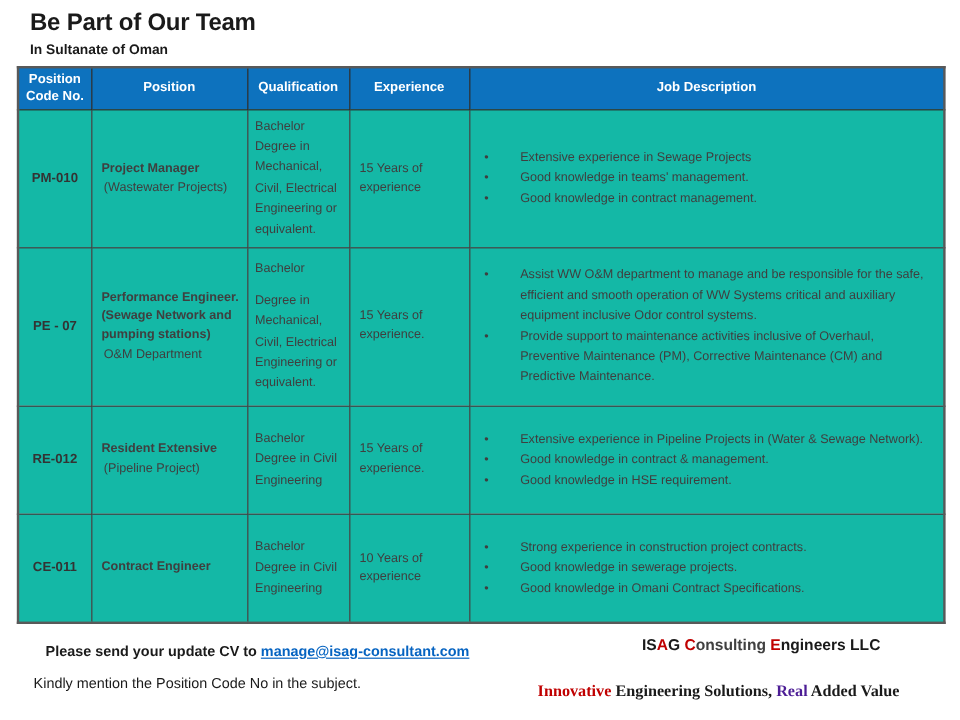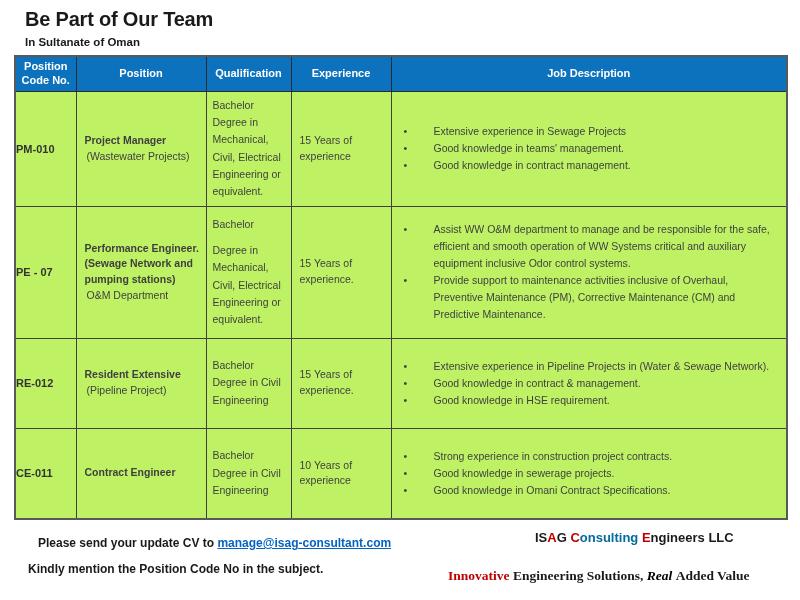--- a/index.html
+++ b/index.html
@@ -19,38 +19,38 @@
   thead tr { height:35px; }
   th { background:var(--header_bg,#0D72BE); color:#ffffff; font-size:11px; font-weight:bold;
        border:1px solid #2a2a2a; text-align:center; vertical-align:middle; line-height:1.25;
        padding:2px; }
   tbody tr:nth-child(1){height:115px}
   tbody tr:nth-child(2){height:132px}
   tbody tr:nth-child(3){height:90px}
   tbody tr:nth-child(4){height:91px}
 
   td { border:1px solid #404040; vertical-align:middle; color:#3f3f3f; font-size:10.5px;
-       background:#bef264; }
-  td.c-code { font-weight:bold; color:#333; font-size:11px; }
+       background:#14b8a6; }
+  td.c-code { text-align:center; font-weight:bold; color:#333; font-size:11px; }
   td.c-pos  { padding:4px 4px 4px 8px; line-height:1.5; }
   .pos-bold { font-weight:bold; display:block; }
   .pos-note { display:block; padding-left:2px; }
   .pos-note:empty { display:none; }
   td.c-qual { padding:5px 2px 5px 6px; line-height:1.65; vertical-align:middle; }
   .qpara + .qpara { margin-top:9px; }
   td.c-exp  { padding:4px 4px 4px 8px; line-height:1.5; }
   td.c-desc { padding:6px 8px 6px 10px; }
   .bullet { display:flex; line-height:1.62; }
   .bullet .dot { width:32px; flex:0 0 32px; padding-left:2px; }
   .bullet .txt { flex:1; }
 
   .footer-send { position:absolute; left:38px; top:536px; font-size:12px; font-weight:bold;
                  color:#1a1a1a; }
   .footer-send a { color:var(--link_blue,#0563C1); text-decoration:underline; font-weight:bold; }
-  .footer-subject { position:absolute; left:28px; top:562px; font-size:12px; font-weight:bold;
+  .footer-subject { position:absolute; left:28px; top:562px; font-size:12px; font-weight:normal;
                     color:#1a1a1a; }
   .company-name { position:absolute; left:535px; top:530px; font-size:13px; font-weight:bold; }
   .company-tagline { position:absolute; left:448px; top:568px; font-size:13.5px; font-weight:bold;
                      font-family:"Liberation Serif", serif; }
 </style>
 </head>
 <body>
 
 <div class="slide">
 
@@ -184,16 +184,16 @@
       </td>
     </tr>
   </tbody>
   </table>
 
   <div class="footer-send">
     <span>Please send your update CV to </span><a href="#">manage@isag-consultant.com</a>
   </div>
   <div class="footer-subject">Kindly mention the Position Code No in the subject.</div>
 
-  <div class="company-name"><span style="color: rgb(26, 26, 26);">IS</span><span style="color: rgb(192, 0, 0);">A</span><span style="color: rgb(26, 26, 26);">G </span><span style="color: rgb(192, 0, 0);">C</span><span style="color: #0369a1;">onsulting </span><span style="color: rgb(192, 0, 0);">E</span><span style="color: rgb(26, 26, 26);">ngineers LLC</span></div>
-  <div class="company-tagline"><span style="color: rgb(192, 0, 0); text-align: right;">Innovative </span><span style="color: rgb(26, 26, 26);">Engineering Solutions, </span><span style="color: #000000; font-style: italic;">Real </span><span style="color: rgb(26, 26, 26); margin-top: 29px;">Added Value</span></div>
+  <div class="company-name"><span style="color: rgb(26, 26, 26);">IS</span><span style="color: rgb(192, 0, 0);">A</span><span style="color: rgb(26, 26, 26);">G </span><span style="color: rgb(192, 0, 0);">C</span><span style="color: #404040;">onsulting </span><span style="color: rgb(192, 0, 0);">E</span><span style="color: rgb(26, 26, 26);">ngineers LLC</span></div>
+  <div class="company-tagline"><span style="color: rgb(192, 0, 0); text-align: right;">Innovative </span><span style="color: rgb(26, 26, 26);">Engineering Solutions, </span><span style="color: #4c1d95;">Real </span><span style="color: rgb(26, 26, 26); margin-top: 29px;">Added Value</span></div>
 
 </div>
 
 </body></html>

